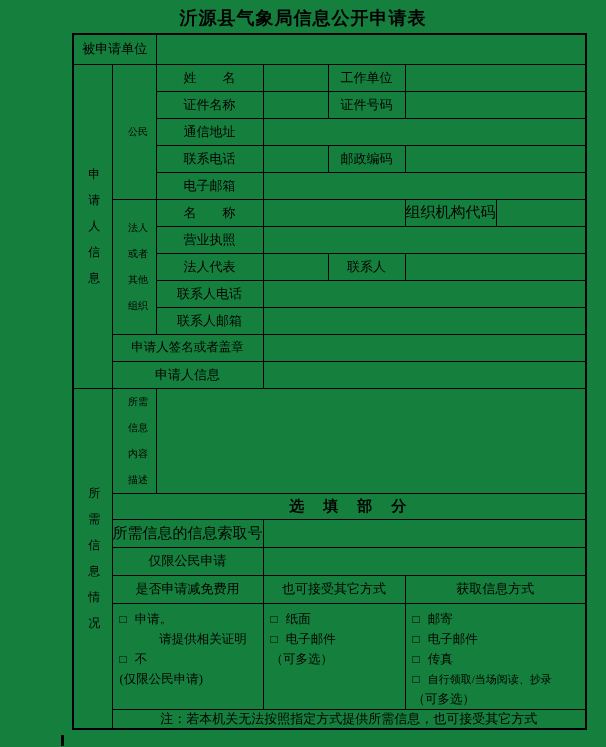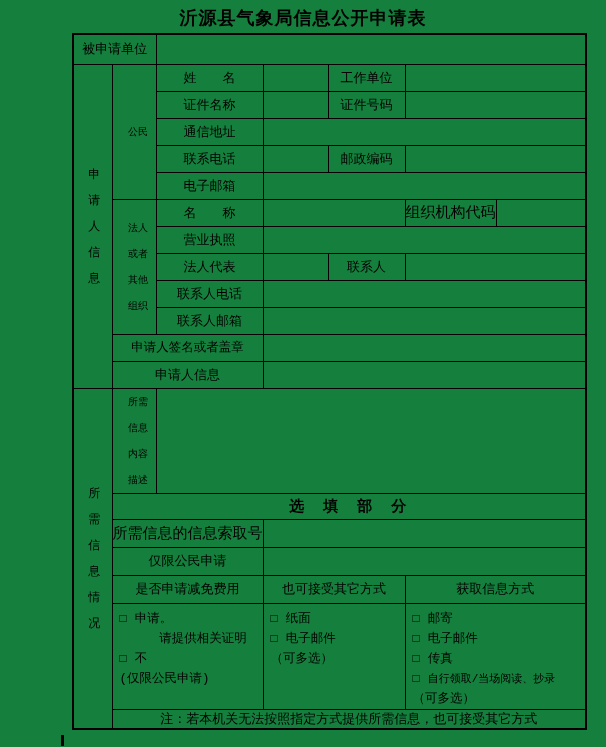--- a/index.html
+++ b/index.html
@@ -27,21 +27,21 @@
     line-height:26px;text-align:right;font-size:12px;
   }
   .wrap2{ 
     width:28px;margin:0 auto;word-break:break-all;white-space:normal;
     line-height:26px;text-align:right;font-size:10px;
   }
   .cbcell{
     text-align:left;vertical-align:top;
     padding:5px 2px 0 7px;line-height:20px;font-size:12.5px;
   }
-  .cbline{white-space:nowrap;font-family:Liberation Mono, monospace;}
+  .cbline{white-space:nowrap;}
   .cb{display:inline-block;margin-right:8px;font-size:12px;}
   .indent{padding-left:26px;text-align:center;}
   .small{font-size:11px;}
   .optional{font-weight:bold;font-size:15px;letter-spacing:2px;}
   .fs125{font-size:12.5px;}
   .fs115{font-size:15px;}
   .desccell{vertical-align:middle;}
   .cursor{position:absolute;left:61px;top:735px;width:3px;height:11px;background:#000;}
 </style>
 </head>

